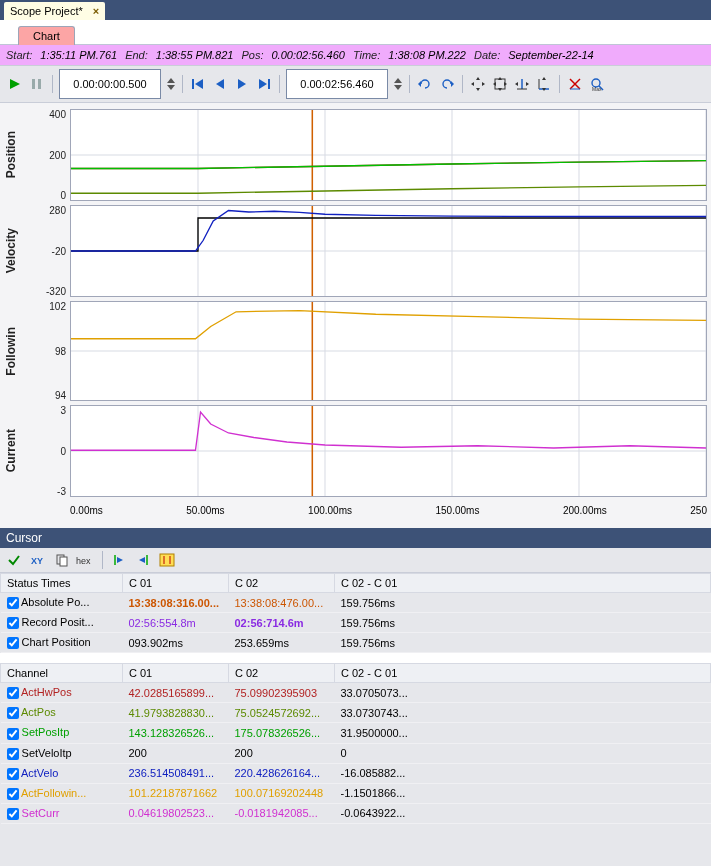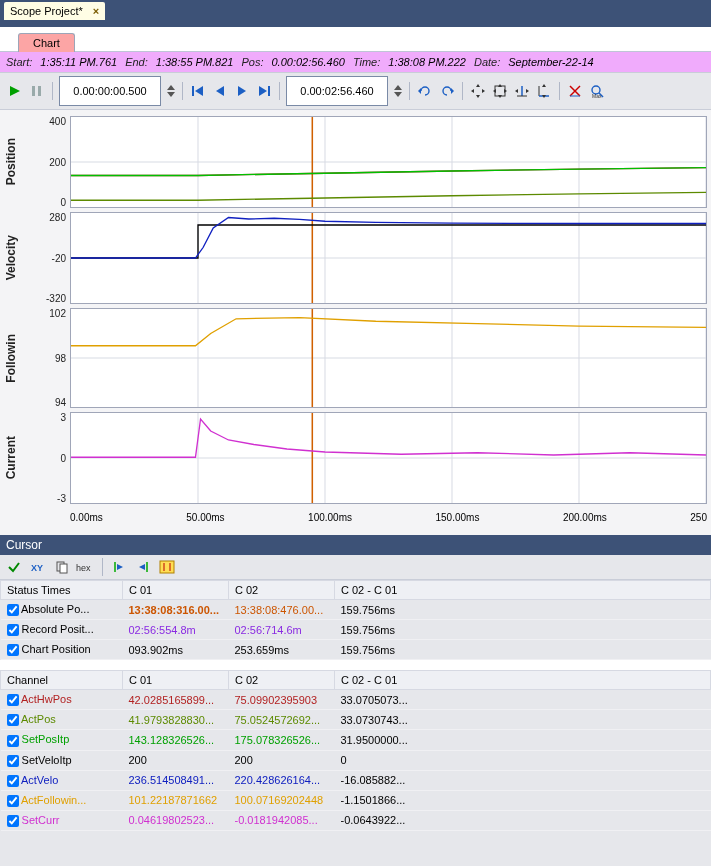--- a/index.html
+++ b/index.html
@@ -1,19 +1,19 @@
 <!DOCTYPE html>
 <html><head>
 <meta charset="utf-8">
 <style>
   * { box-sizing: border-box; margin: 0; padding: 0; }
   body { font-family: "Segoe UI", Tahoma, sans-serif; font-size: 11px; background: #e6e7eb; color: #000; width: 711px; }
   
   
-  .doc-tabs { background: #3d5277; padding: 2px 4px 7px 4px; }
+  .doc-tabs { background: #3d5277; padding: 2px 4px 0 4px; }
   .doc-tab { display: inline-flex; align-items: center; background: #fffde5; padding: 3px 6px; border-radius: 2px 2px 0 0; font-size: 11px; gap: 10px; }
   .doc-tab .x { cursor: pointer; color: #7a5c00; font-weight: bold; }
   
   
   .chart-tabs { background: #fff; padding: 5px 6px 0 18px; border-bottom: 1px solid #bfc5d6; }
   .chart-tab { display: inline-block; background: #fca5a5; padding: 3px 14px; border: 1px solid #9ca5b8; border-bottom: none; border-radius: 3px 3px 0 0; position: relative; top: 1px; }
   
   
   .info-bar { background: #f0abfc; padding: 4px 6px; display: flex; gap: 8px; font-size: 11px; border-bottom: 1px solid #c9cdd8; flex-wrap: wrap; font-style: italic; }
   .info-bar span.lbl { color: #222; }
@@ -366,21 +366,21 @@
   <tbody id="status-body">
       <tr>
         <td class="col1"><input type="checkbox" class="cb" checked="" style=""> <span style="color:#000">Absolute Po...</span></td>
         <td class="col2" style="color: rgb(204, 85, 0); font-weight: bold;">13:38:08:316.00...</td>
         <td class="col3" style="color: rgb(204, 85, 0);">13:38:08:476.00...</td>
         <td class="col4">159.756ms</td>
       </tr>
       <tr>
         <td class="col1"><input type="checkbox" class="cb" checked="" style=""> <span style="color:#000">Record Posit...</span></td>
         <td class="col2" style="color: rgb(138, 43, 226);">02:56:554.8m</td>
-        <td class="col3" style="color: rgb(138, 43, 226);">02:56:714.6m</td>
+        <td class="col3" style="color: rgb(138, 43, 226); font-weight: bold;">02:56:714.6m</td>
         <td class="col4">159.756ms</td>
       </tr>
       <tr>
         <td class="col1"><input type="checkbox" class="cb" checked="" style=""> <span style="color:#000">Chart Position</span></td>
         <td class="col2" style="color: rgb(0, 0, 0);">093.902ms</td>
         <td class="col3" style="color: rgb(0, 0, 0);">253.659ms</td>
         <td class="col4">159.756ms</td>
       </tr>
     </tbody>
 </table>

